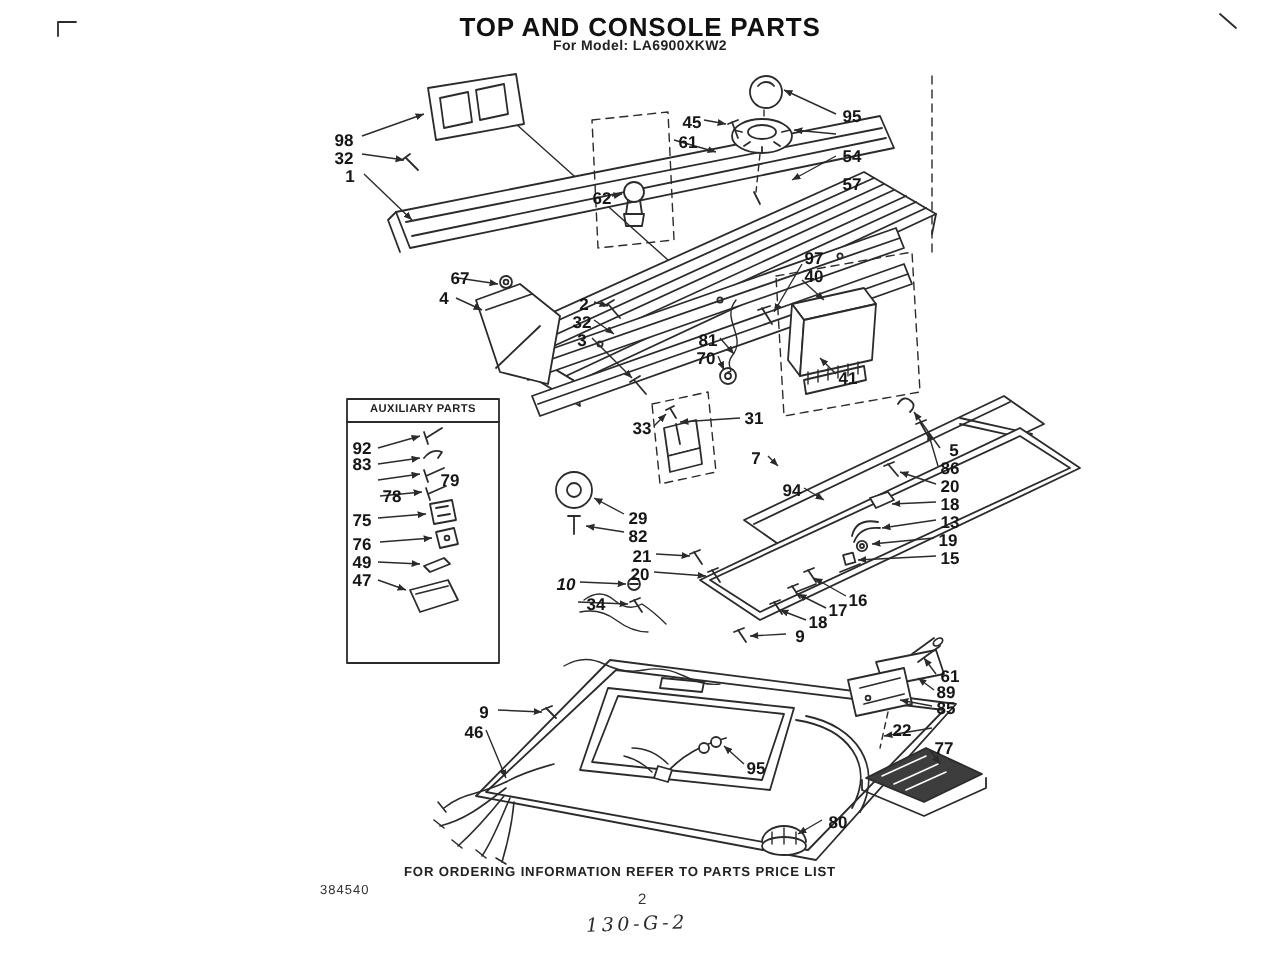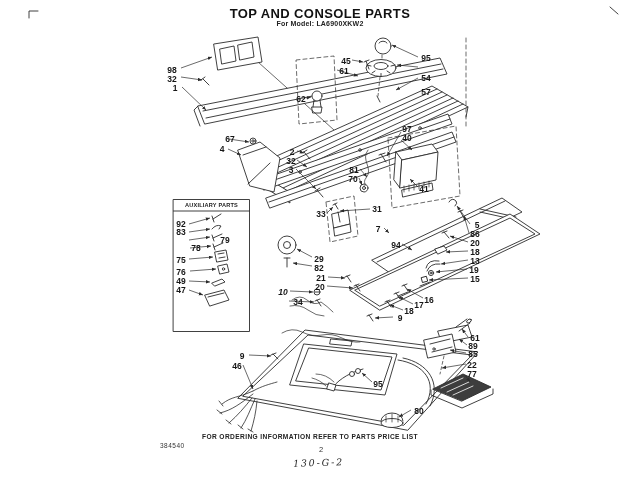--- a/index.html
+++ b/index.html
@@ -345,21 +345,21 @@
       <span class="callout" style="left: 429px; top: 300px;">16</span>
       <span class="callout" style="left: 419px; top: 305px; text-align: right;">17</span>
       <span class="callout" style="left: 409px; top: 311px;">18</span>
       <span class="callout" style="left: 400px; top: 318px;">9</span>
       <span class="callout" style="left: 242px; top: 356px;">9</span>
       <span class="callout" style="left: 237px; top: 366px;">46</span>
       <span class="callout" style="left: 378px; top: 384px;">95</span>
       <span class="callout" style="left: 475px; top: 338px;">61</span>
       <span class="callout" style="left: 473px; top: 346px;">89</span>
       <span class="callout" style="left: 473px; top: 354px;">85</span>
-      <span class="callout" style="left: 472px; top: 365px;">22</span>
+      <span class="callout" style="left: 451px; top: 365px;">22</span>
       <span class="callout" style="left: 472px; top: 374px;">77</span>
       <span class="callout" style="left: 419px; top: 411px;">80</span>
       <span class="callout" style="left: 181px; top: 224px;">92</span>
       <span class="callout" style="left: 181px; top: 232px;">83</span>
       <span class="callout" style="left: 181px; top: 240px; margin-left: 44px;">79</span>
       <span class="callout" style="left: 196px; top: 248px;">78</span>
       <span class="callout" style="left: 181px; top: 260px;">75</span>
       <span class="callout" style="left: 181px; top: 272px;">76</span>
       <span class="callout" style="left: 181px; top: 281px;">49</span>
       <span class="callout" style="left: 181px; top: 290px;">47</span>

